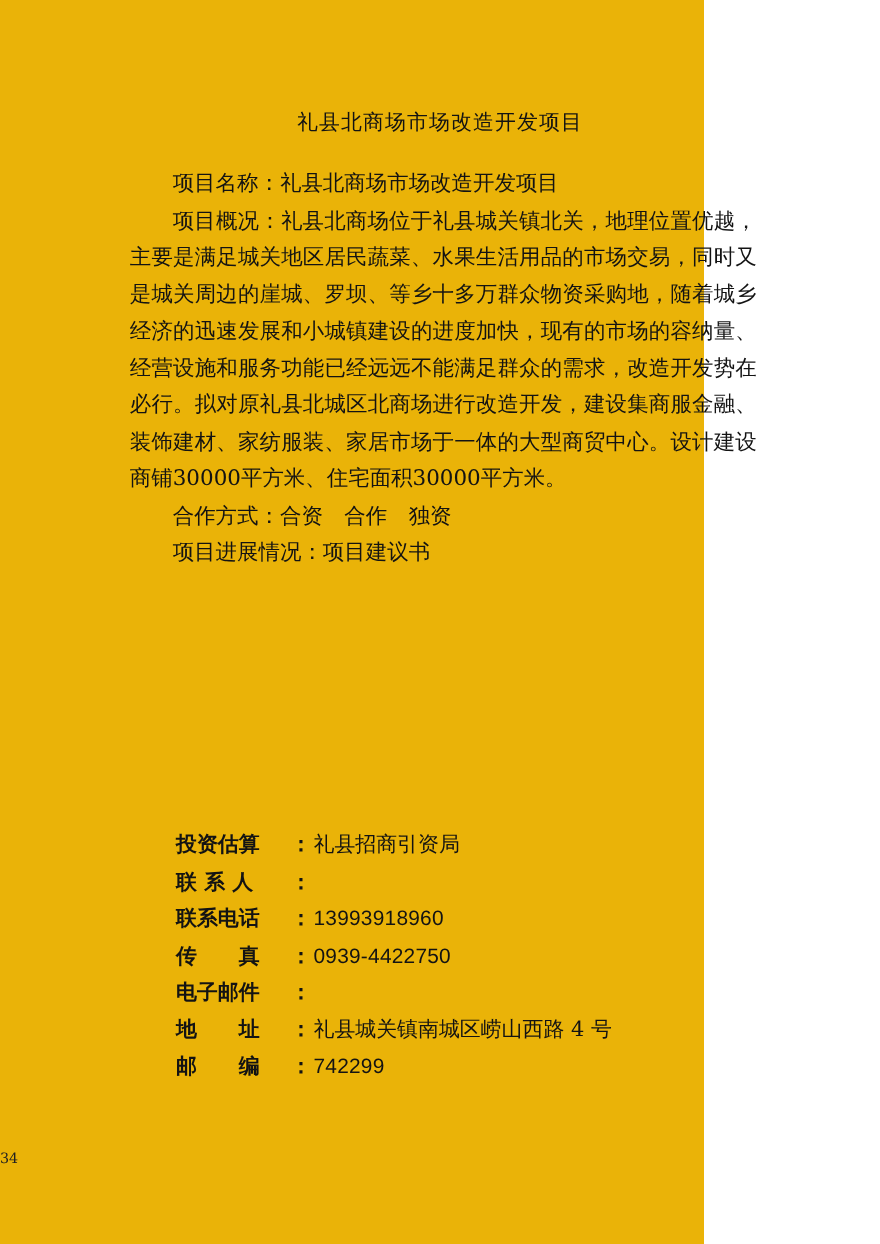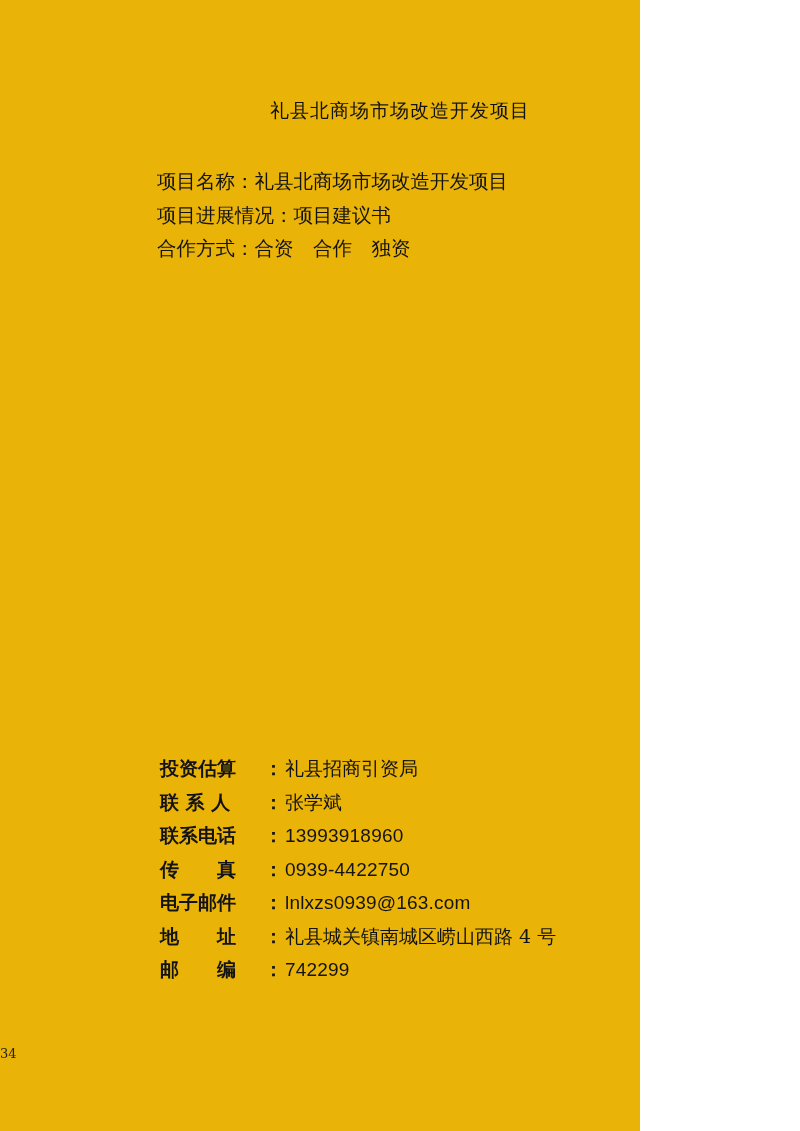--- a/index.html
+++ b/index.html
@@ -30,21 +30,21 @@
     width: 800px;
     text-align: center;
     font-size: 19px;
     letter-spacing: 1px;
     font-weight: 500;
     color: #131313;
   }
   .body-block {
     position: absolute;
     left: 118px;
-    top: 165px;
+    top: 150px;
     width: 570px;
   }
   .para {
     font-size: 19.5px;
     line-height: 33.5px;
     text-align: justify;
     text-justify: inter-ideograph;
     margin: 0 0 0 0;
     color: #131313;
   }
@@ -96,49 +96,48 @@
 </style>
 </head>
 <body>
 
 <div class="page">
 
   <div class="doc-title">礼县北商场市场改造开发项目</div>
 
   <div class="body-block">
     <p class="para indent">项目名称：礼县北商场市场改造开发项目</p>
+    <p class="para indent">项目概况：礼县北商场位于礼县城关镇北关，地理位置优越，主要是满足城关地区居民蔬菜、水果生活用品的市场交易，同时又是城关周边的崖城、罗坝、等乡十多万群众物资采购地，随着城乡经济的迅速发展和小城镇建设的进度加快，现有的市场的容纳量、经营设施和服务功能已经远远不能满足群众的需求，改造开发势在必行。拟对原礼县北城区北商场进行改造开发，建设集商服金融、装饰建材、家纺服装、家居市场于一体的大型商贸中心。设计建设商铺30000平方米、住宅面积30000平方米。</p>
+    <p class="para indent">合作方式：合资　合作　独资</p>
     <p class="para indent">项目进展情况：项目建议书</p>
-    <p class="para indent">合作方式：合资　合作　独资</p>
   </div>
 
   <div class="contact-block">
     <div class="contact-row">
       <span class="contact-label">投资估算</span>
       <span class="contact-sep">：</span>
       <span class="contact-value">礼县招商引资局</span>
     </div>
     <div class="contact-row">
       <span class="contact-label">联 系 人</span>
       <span class="contact-sep">：</span>
-      <span class="contact-value">张学斌</span>
     </div>
     <div class="contact-row">
       <span class="contact-label">联系电话</span>
       <span class="contact-sep">：</span>
       <span class="contact-value latin">13993918960</span>
     </div>
     <div class="contact-row">
       <span class="contact-label">传　　真</span>
       <span class="contact-sep">：</span>
       <span class="contact-value latin">0939-4422750</span>
     </div>
     <div class="contact-row">
       <span class="contact-label">电子邮件</span>
       <span class="contact-sep">：</span>
-      <span class="contact-value latin">lnlxzs0939@163.com</span>
     </div>
     <div class="contact-row">
       <span class="contact-label">地　　址</span>
       <span class="contact-sep">：</span>
       <span class="contact-value">礼县城关镇南城区崂山西路 4 号</span>
     </div>
     <div class="contact-row">
       <span class="contact-label">邮　　编</span>
       <span class="contact-sep">：</span>
       <span class="contact-value latin">742299</span>

